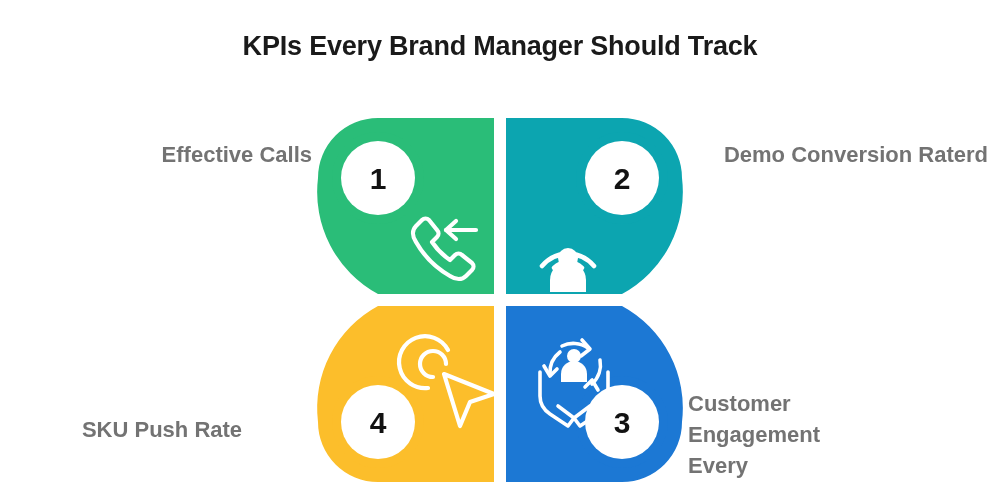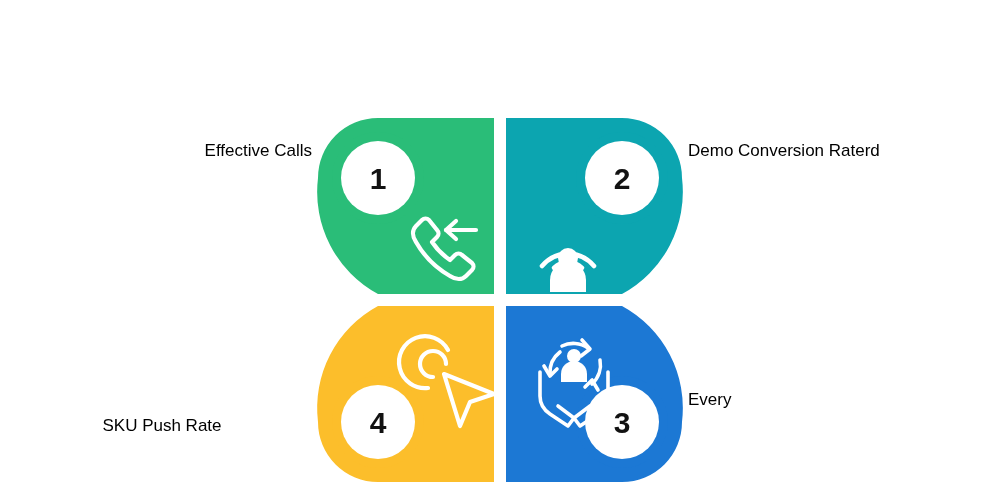--- a/index.html
+++ b/index.html
@@ -47,35 +47,35 @@
   .cluster svg {
     display: block;
     width: 364px;
     height: 364px;
     overflow: visible;
   }
 
   
   .label {
     position: absolute;
-    font-size: 17px;
-    font-weight: normal;
-    color: #000000;
+    font-size: 22px;
+    font-weight: bold;
+    color: #737373;
     line-height: 1.42;
   }
   .label-tl {
     right: 688px;
     top: 139px;
     text-align: right;
     width: 300px;
   }
   .label-tr {
     left: 688px;
     top: 139px;
-    text-align: left;
+    text-align: right;
     width: 300px;
   }
   .label-bl {
     right: 688px;
     top: 414px;
     text-align: center;
     width: 300px;
   }
   .label-br {
     left: 688px;
@@ -89,28 +89,30 @@
     font-size: 30px;
     font-weight: bold;
     fill: #121212;
   }
 </style>
 </head>
 <body>
 
 <div class="infographic">
 
+  <div class="title">KPIs Every Brand Manager Should Track</div>
 
   <div class="label label-tl">Effective Calls</div>
 
   <div class="label label-tr">Demo Conversion Raterd</div>
 
   <div class="label label-bl">SKU Push Rate</div>
 
   <div class="label label-br">
+    <div>Customer Engagement</div>
     <div>Every</div>
   </div>
 
   <div class="cluster">
     <svg viewBox="0 0 364 364" xmlns="http://www.w3.org/2000/svg">
 
       <g>
         <path fill="#2ABD78" d="M 60 0
                  L 176 0
                  L 176 176

